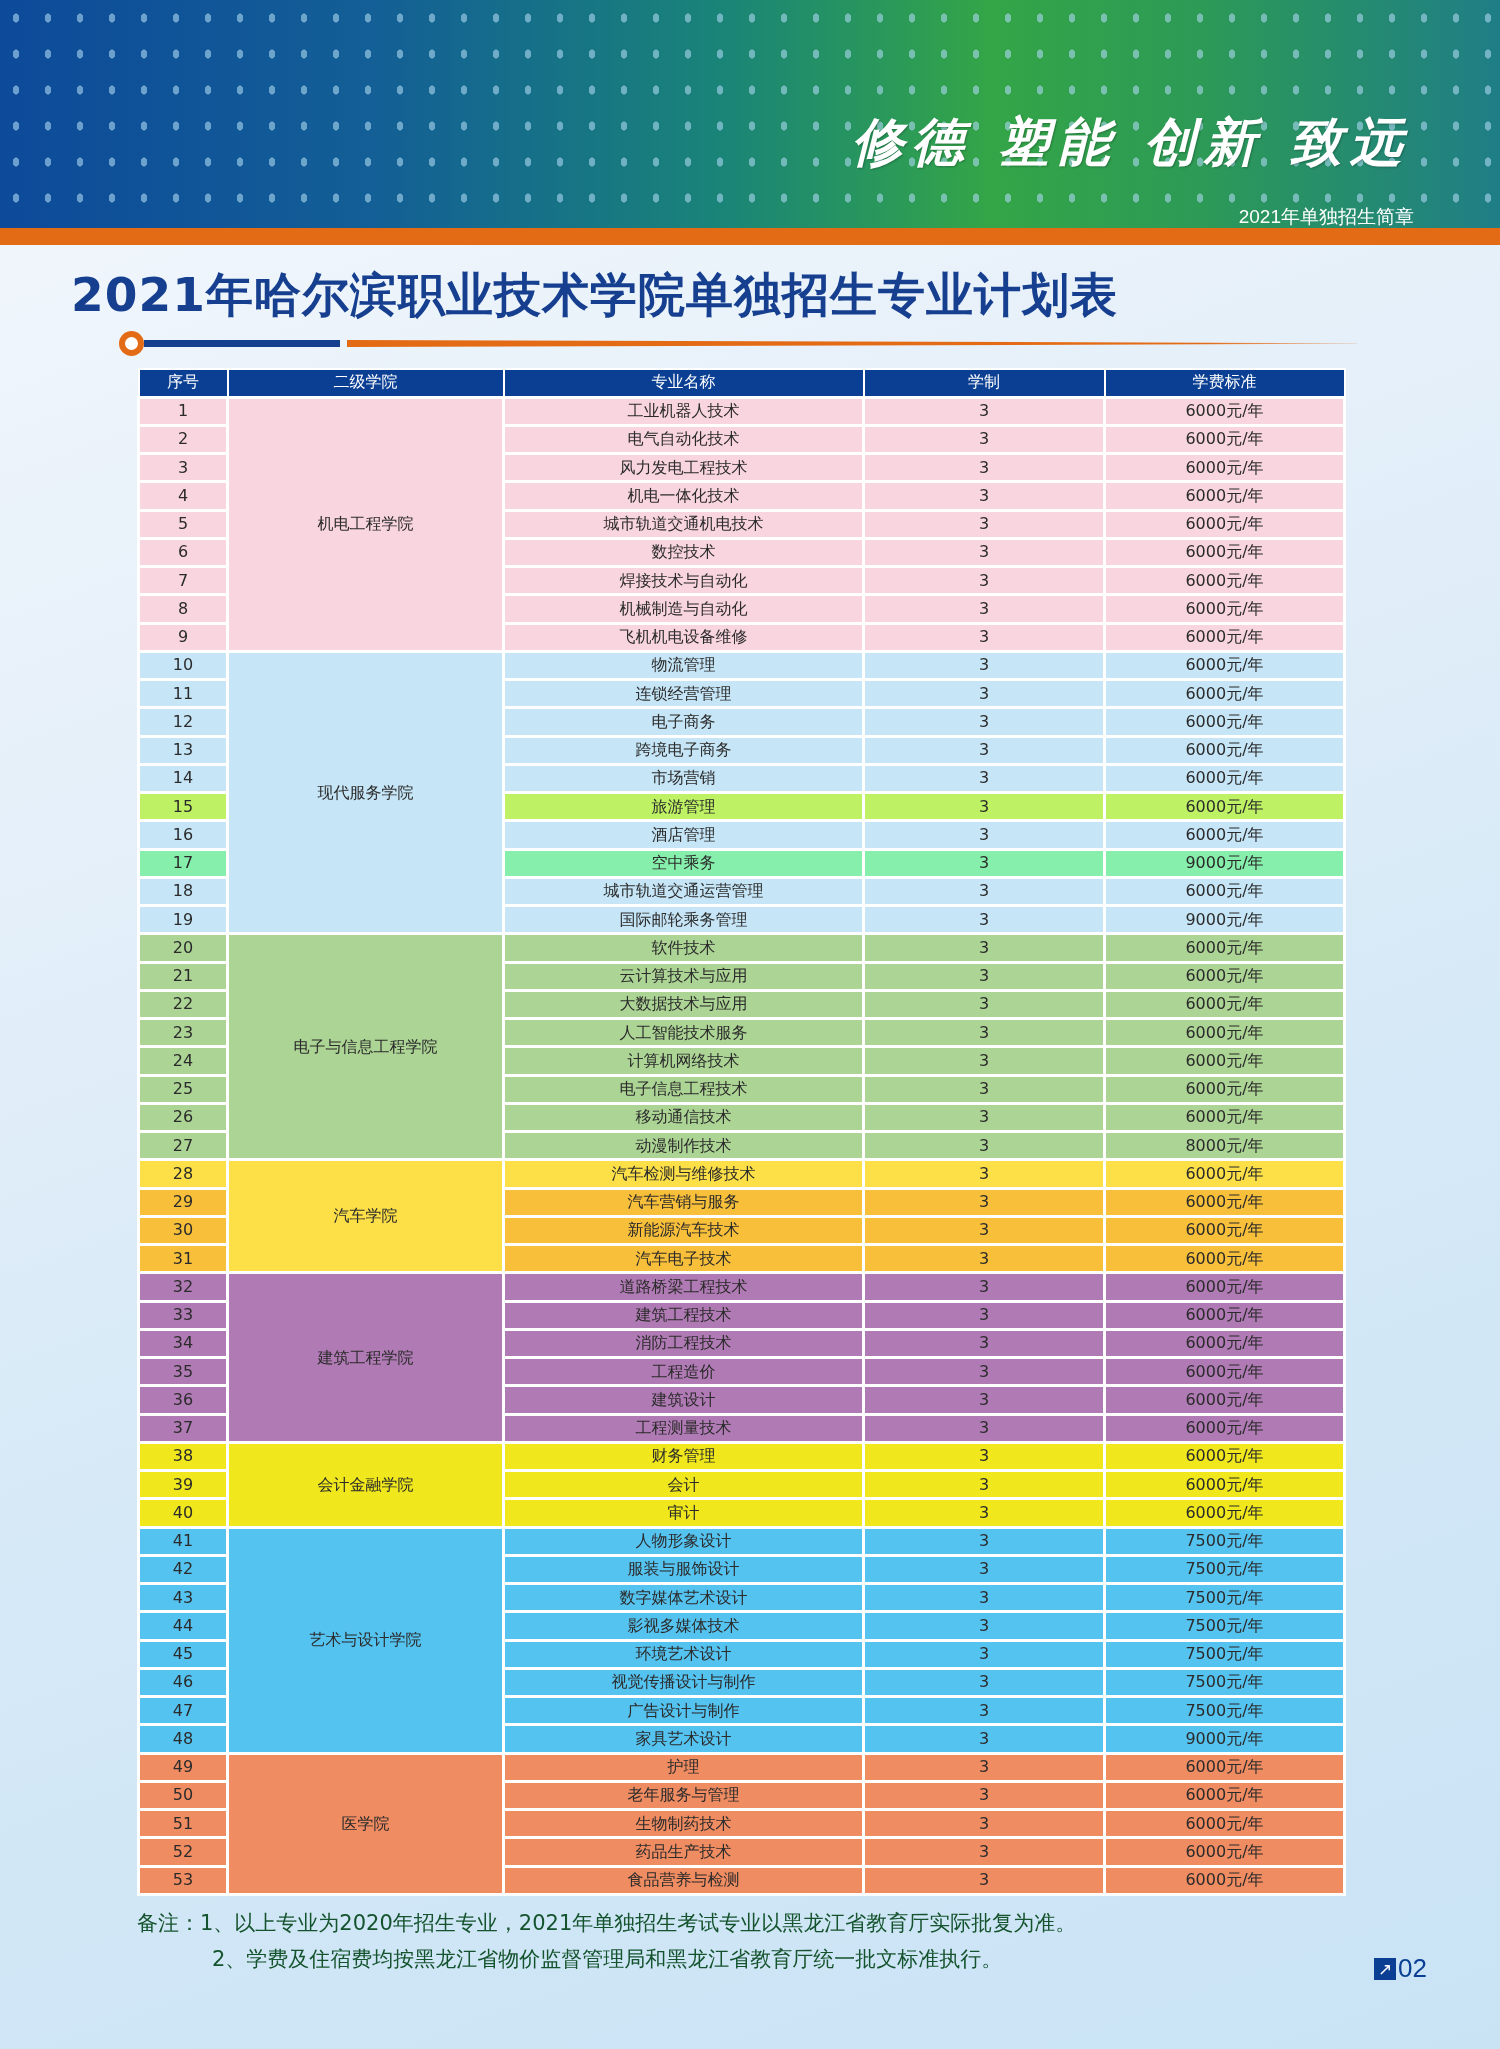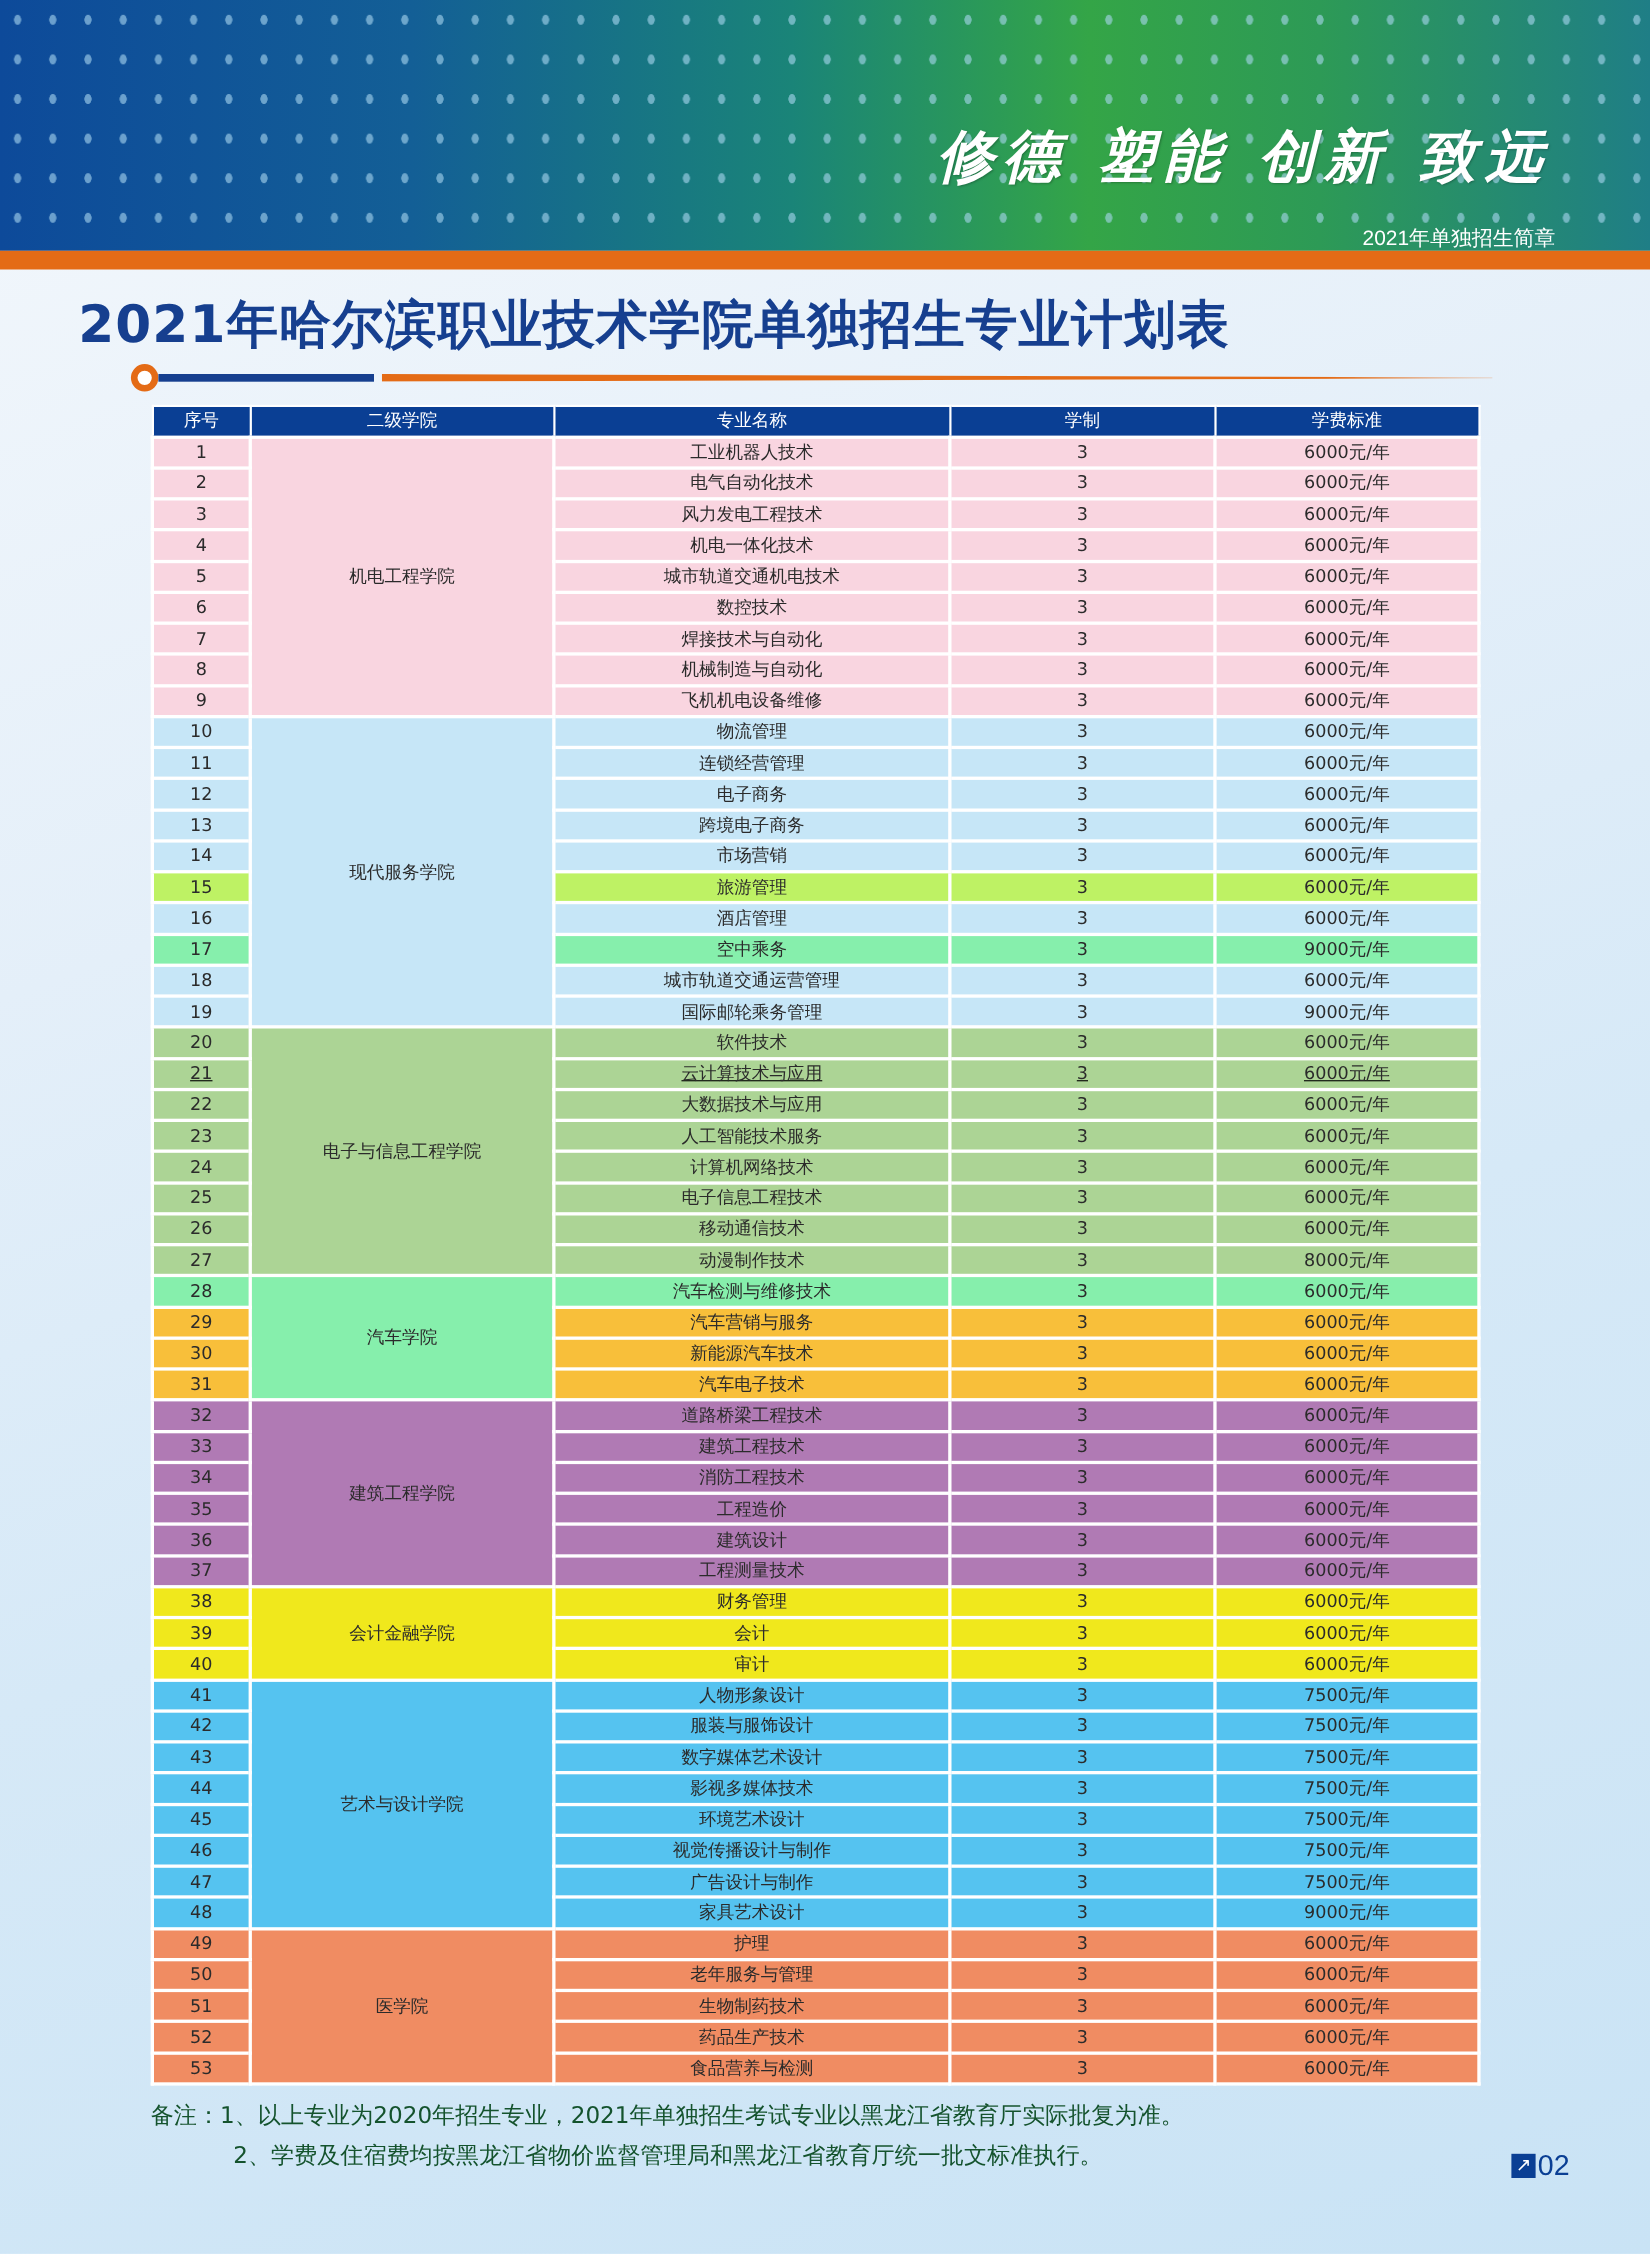--- a/index.html
+++ b/index.html
@@ -232,21 +232,21 @@
         <td>3</td>
         <td>9000元/年</td>
       </tr>
       <tr style="background: rgb(172, 212, 149);">
         <td>20</td>
         <td rowspan="8">电子与信息工程学院</td>
         <td>软件技术</td>
         <td>3</td>
         <td>6000元/年</td>
       </tr>
-      <tr style="background: rgb(172, 212, 149); text-decoration: underline;">
+      <tr style="background: rgb(172, 212, 149);">
         <td>21</td>
         <td>云计算技术与应用</td>
         <td>3</td>
         <td>6000元/年</td>
       </tr>
       <tr style="background: rgb(172, 212, 149);">
         <td>22</td>
         <td>大数据技术与应用</td>
         <td>3</td>
         <td>6000元/年</td>
@@ -274,21 +274,21 @@
         <td>移动通信技术</td>
         <td>3</td>
         <td>6000元/年</td>
       </tr>
       <tr style="background: rgb(172, 212, 149);">
         <td>27</td>
         <td>动漫制作技术</td>
         <td>3</td>
         <td>8000元/年</td>
       </tr>
-      <tr style="background: #86efac; padding-left: 12px;">
+      <tr style="background: #fde047; padding-left: 12px;">
         <td>28</td>
         <td rowspan="4">汽车学院</td>
         <td>汽车检测与维修技术</td>
         <td>3</td>
         <td>6000元/年</td>
       </tr>
       <tr style="background: rgb(248, 191, 58);">
         <td>29</td>
         <td>汽车营销与服务</td>
         <td>3</td>

